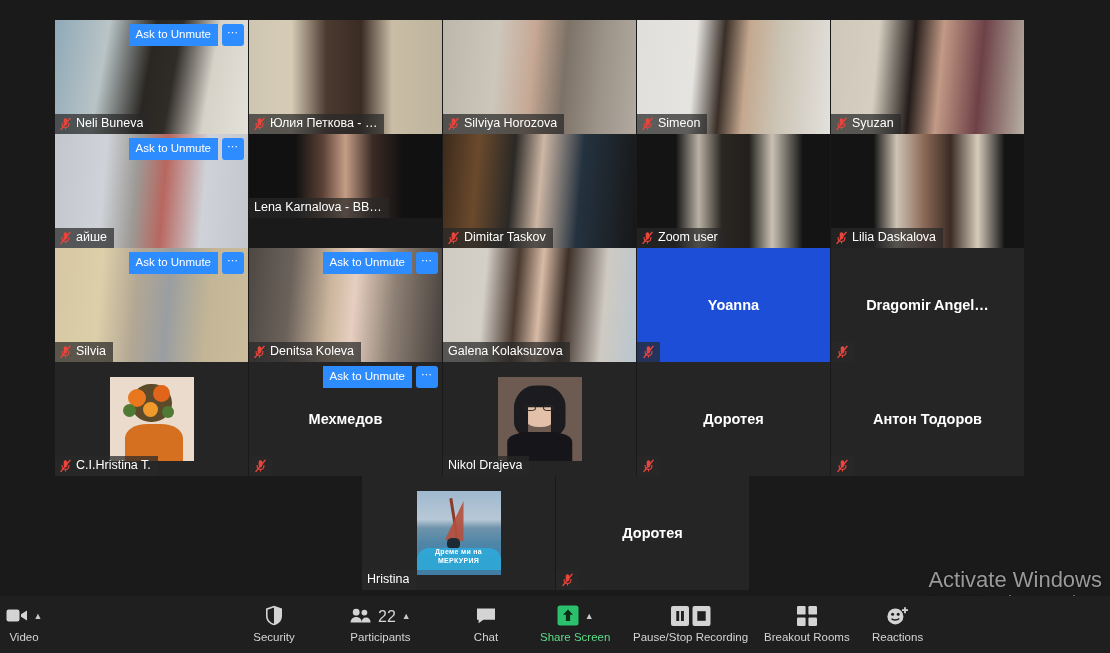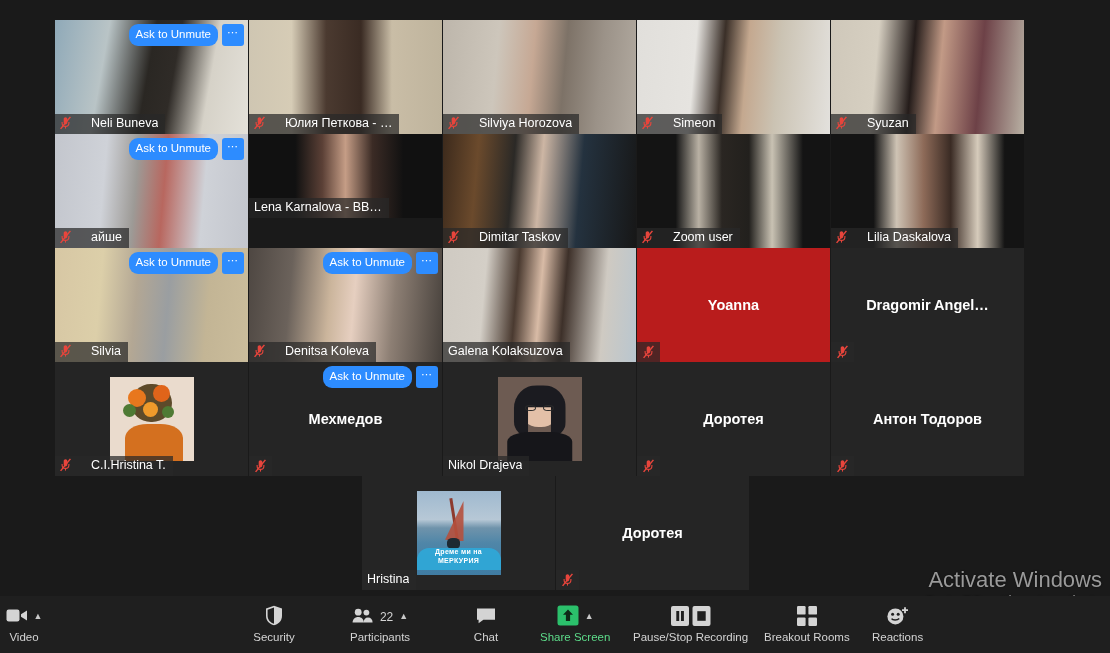--- a/index.html
+++ b/index.html
@@ -23,21 +23,21 @@
     overflow: hidden;
   }
   .tile.active { outline: 3px solid #f3f56b; outline-offset: -3px; z-index: 5; }
 
   
   .vid { position: absolute; left: 0; top: 0; width: 100%; height: 100%; }
 
   
   .namebar {
     position: absolute; left: 0; bottom: 0;
-    display: flex; align-items: flex-start; gap: 20px;
+    display: flex; align-items: center; gap: 5px;
     padding: 2px 7px 3px 5px;
     background: rgba(40,40,40,0.72);
     max-width: 100%;
     z-index: 4;
   }
   .namebar .nm {
     color: #fff; font-size: 12.5px; line-height: 15px;
     white-space: nowrap; overflow: hidden; text-overflow: ellipsis;
   }
   .namebar.noname { padding: 3px 6px; }
@@ -64,21 +64,21 @@
   }
 
   
   .unmute-wrap {
     position: absolute; top: 4px; right: 4px;
     display: flex; gap: 4px; align-items: flex-start; z-index: 6;
   }
   .btn-unmute {
     background: #2d8cff; color: #fff;
     font-size: 11.5px; line-height: 13px;
-    padding: 4px 7px 5px; border-radius: 9px;
+    padding: 4px 7px 5px; border-radius: 0;
     white-space: nowrap; border: none; font-family: inherit;
   }
   .btn-more {
     background: #2d8cff; color: #fff;
     width: 22px; height: 22px; border-radius: 3px;
     display: flex; align-items: center; justify-content: center;
     font-size: 11px; letter-spacing: 1px; line-height: 1; border: none;
     font-family: inherit; padding-bottom: 5px;
   }
 
@@ -103,21 +103,21 @@
   .tb-item {
     display: flex; flex-direction: column; align-items: center;
     justify-content: center; gap: 3px;
     color: #d4d4d4; font-size: 11.5px; min-width: 48px; height: 57px;
     position: relative;
   }
   .tb-item .ti-icons { display: flex; align-items: center; gap: 6px; height: 22px; }
   .tb-item .lbl { line-height: 13px; white-space: nowrap; }
   .tb-item.green .lbl { color: #5ddc8a; }
   .caret { color: #c9c9c9; font-size: 9px; line-height: 9px; }
-  .badge-count { color: #d4d4d4; font-size: 12px; }
+  .badge-count { color: #d4d4d4; font-size: 16px; }
 </style>
 </head>
 <body>
 
 <div id="app">
 
   <div id="gallery">
       <div class="tile" style="left: 55px; top: 20px; width: 193px; height: 114px; background: rgb(169, 179, 186);">
         <div class="vid" style="background:linear-gradient(100deg,#8fa9b8 0%,#b9c4c6 26%,#2a2723 48%,#2f2b27 60%,#d6d2c8 78%,#e4e1d9 100%)"></div>
         <div class="unmute-wrap">
@@ -293,21 +293,21 @@
           </span>
           <span class="nm">Denitsa Koleva</span>
         </div>
       </div>
       <div class="tile active" style="left: 443px; top: 248px; width: 193px; height: 114px; background: rgb(205, 201, 194);">
         <div class="vid" style="background:linear-gradient(95deg,#cfcac2 0%,#d4cfc7 22%,#4a3a30 38%,#d8bba6 50%,#3d3029 62%,#cfcac2 82%,#b9c6cf 100%)"></div>
         <div class="namebar">
           <span class="nm">Galena Kolaksuzova</span>
         </div>
       </div>
-      <div class="tile" style="left: 637px; top: 248px; width: 193px; height: 114px; background: #b91c1c;">
+      <div class="tile" style="left: 637px; top: 248px; width: 193px; height: 114px; background: #1d4ed8;">
         <div class="centername">Yoanna</div>
         <div class="namebar noname">
           <span class="micmute">
             <svg width="11" height="14" viewBox="0 0 11 14">
               <path d="M5.5 1.2c-1 0-1.8.8-1.8 1.8v3.6c0 1 .8 1.8 1.8 1.8s1.8-.8 1.8-1.8V3c0-1-.8-1.8-1.8-1.8z" fill="#e8453c"></path>
               <path d="M2.1 6.1v.9c0 1.9 1.5 3.4 3.4 3.4s3.4-1.5 3.4-3.4v-.9" stroke="#e8453c" stroke-width="1.1" fill="none"></path>
               <line x1="5.5" y1="10.4" x2="5.5" y2="12.6" stroke="#e8453c" stroke-width="1.1"></line>
               <line x1="0.6" y1="12.9" x2="10.4" y2="0.9" stroke="#e8453c" stroke-width="1.5"></line>
             </svg>
           </span>

